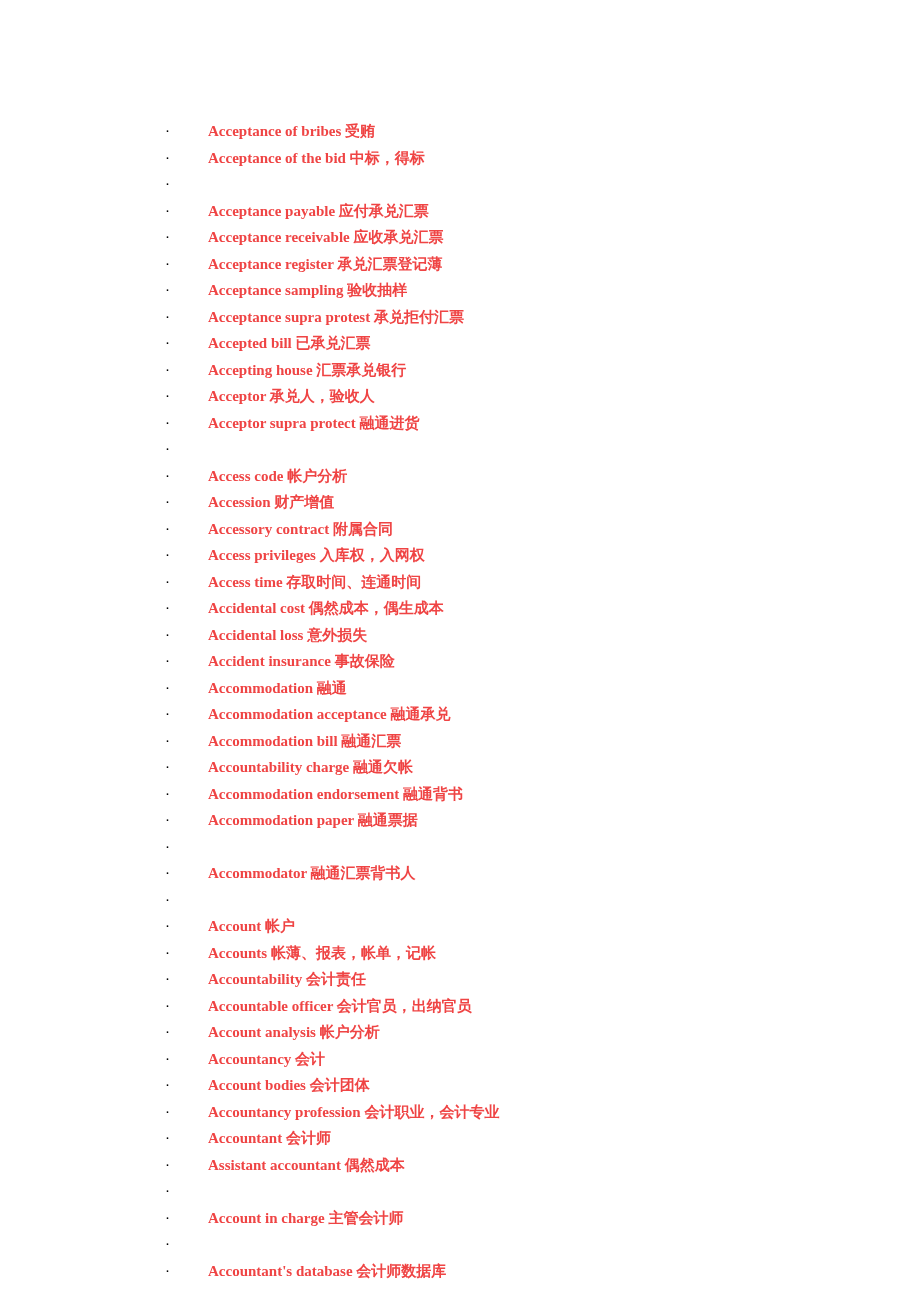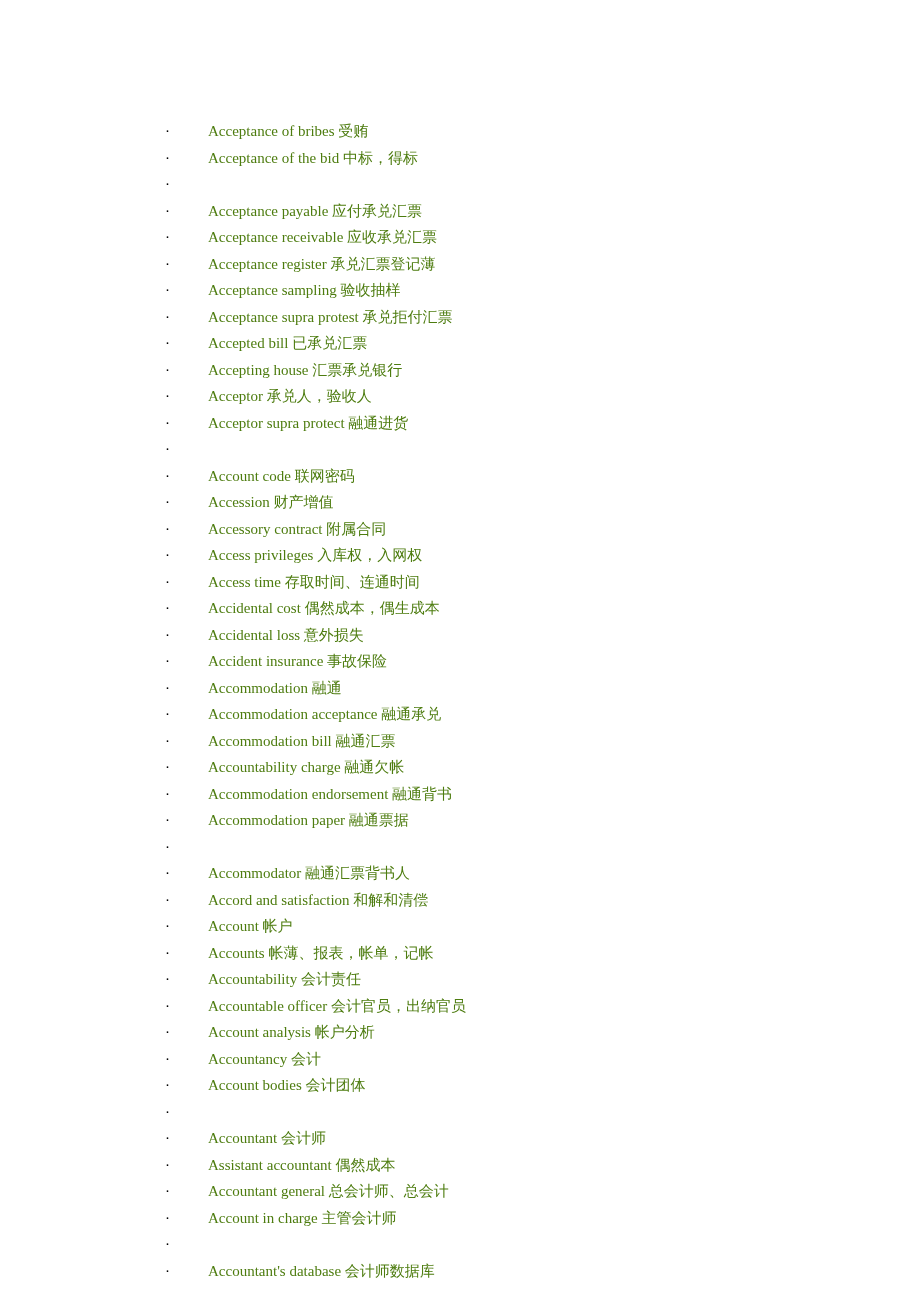--- a/index.html
+++ b/index.html
@@ -19,21 +19,22 @@
       line-height: 1.5;
     }
     .bullet {
       width: 43px;
       font-size: 15px;
       color: #000;
       flex-shrink: 0;
     }
     .text {
       font-size: 15px;
-      color: #4d7c0f;
+      color: #ef4444;
+      font-weight: bold;
     }
   </style>
 </head>
 <body>
 
 <div class="page">
   <div id="list-container">
       <div class="entry">
         <span class="bullet">·</span>
         <span class="text">Acceptance of bribes  受贿</span>
@@ -79,21 +80,21 @@
       </div>
       <div class="entry">
         <span class="bullet">·</span>
         <span class="text">Acceptor supra protect  融通进货</span>
       </div>
       <div class="entry">
         <span class="bullet">·</span>
       </div>
       <div class="entry">
         <span class="bullet">·</span>
-        <span class="text">Account code  联网密码</span>
+        <span class="text">Access code  帐户分析</span>
       </div>
       <div class="entry">
         <span class="bullet">·</span>
         <span class="text">Accession  财产增值</span>
       </div>
       <div class="entry">
         <span class="bullet">·</span>
         <span class="text">Accessory contract  附属合同</span>
       </div>
       <div class="entry">
@@ -142,21 +143,20 @@
       </div>
       <div class="entry">
         <span class="bullet">·</span>
       </div>
       <div class="entry">
         <span class="bullet">·</span>
         <span class="text">Accommodator  融通汇票背书人</span>
       </div>
       <div class="entry">
         <span class="bullet">·</span>
-        <span class="text">Accord and satisfaction  和解和清偿</span>
       </div>
       <div class="entry">
         <span class="bullet">·</span>
         <span class="text">Account  帐户</span>
       </div>
       <div class="entry">
         <span class="bullet">·</span>
         <span class="text">Accounts 帐薄、报表，帐单，记帐</span>
       </div>
       <div class="entry">
@@ -174,32 +174,32 @@
       <div class="entry">
         <span class="bullet">·</span>
         <span class="text">Accountancy  会计</span>
       </div>
       <div class="entry">
         <span class="bullet">·</span>
         <span class="text">Account bodies  会计团体</span>
       </div>
       <div class="entry">
         <span class="bullet">·</span>
+        <span class="text">Accountancy profession  会计职业，会计专业</span>
       </div>
       <div class="entry">
         <span class="bullet">·</span>
         <span class="text">Accountant  会计师</span>
       </div>
       <div class="entry">
         <span class="bullet">·</span>
         <span class="text">Assistant accountant  偶然成本</span>
       </div>
       <div class="entry">
         <span class="bullet">·</span>
-        <span class="text">Accountant general  总会计师、总会计</span>
       </div>
       <div class="entry">
         <span class="bullet">·</span>
         <span class="text">Account in charge  主管会计师</span>
       </div>
       <div class="entry">
         <span class="bullet">·</span>
       </div>
       <div class="entry">
         <span class="bullet">·</span>

